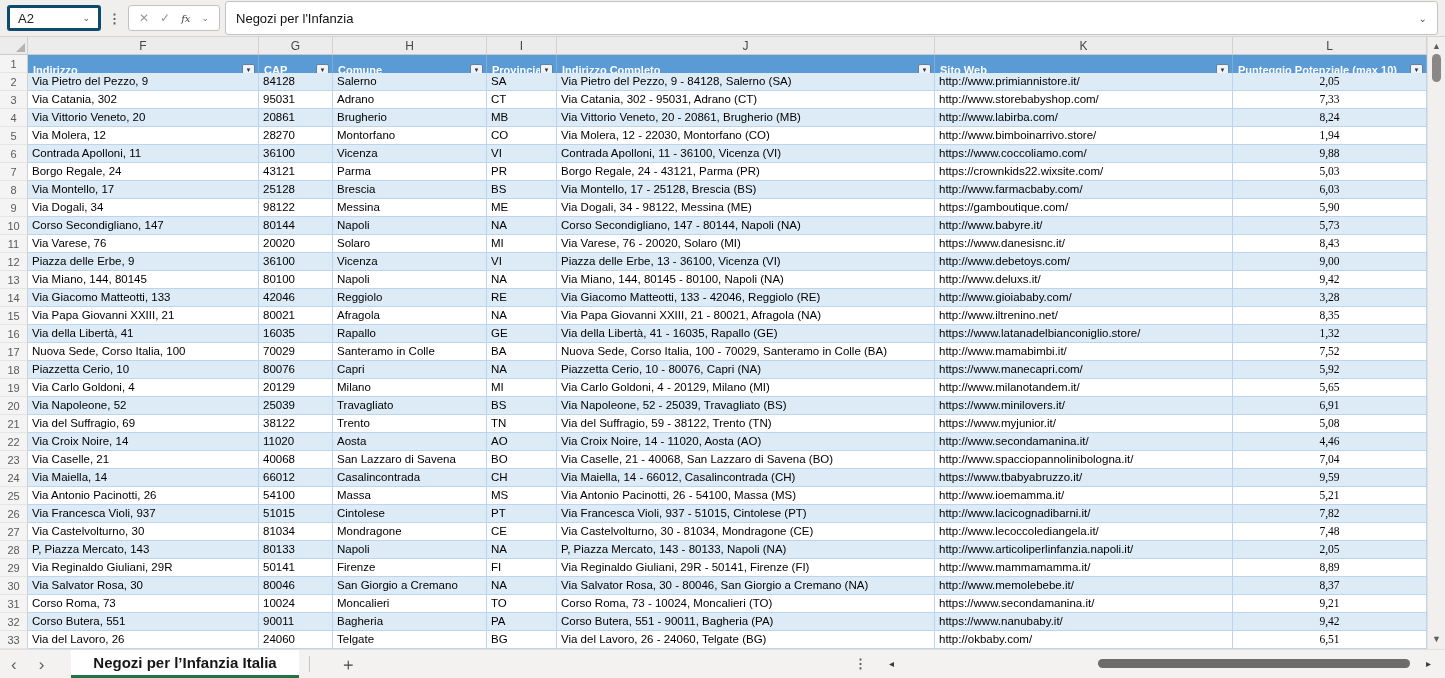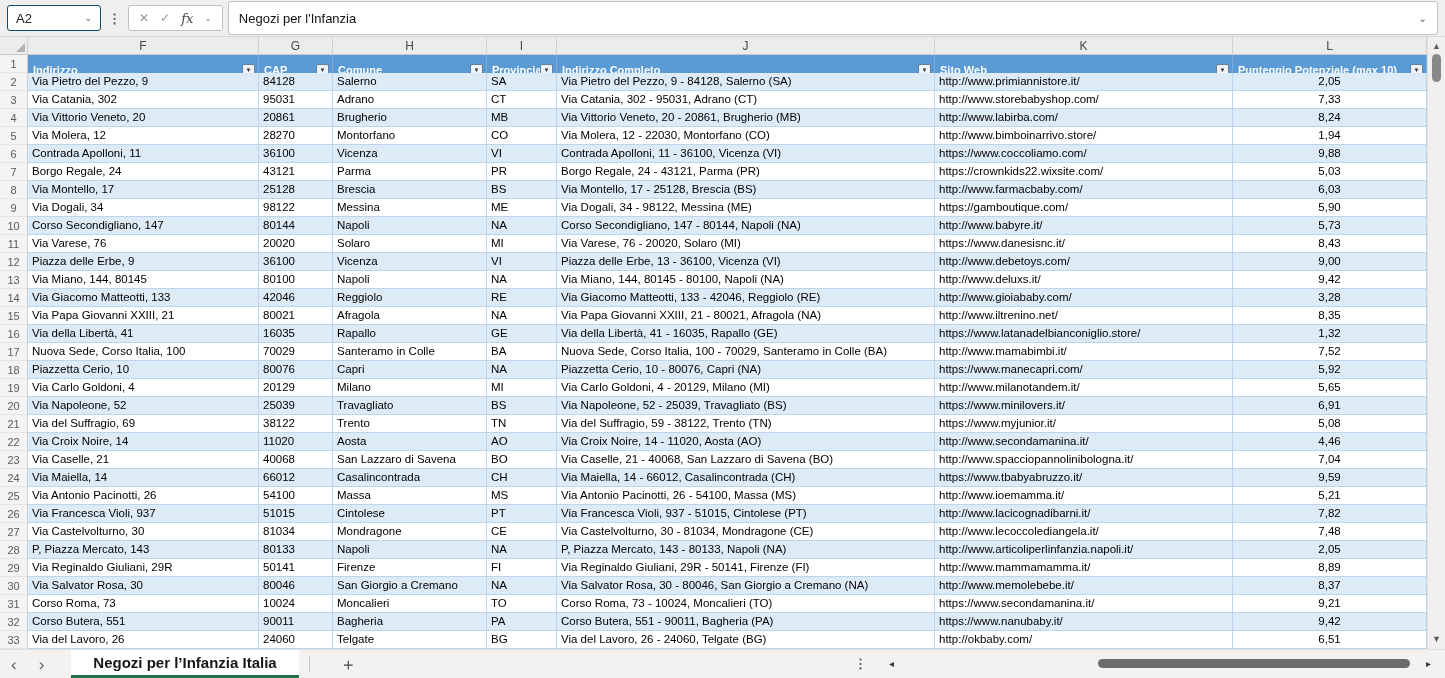--- a/index.html
+++ b/index.html
@@ -11,32 +11,32 @@
   }
   .app { position:relative; width:1445px; height:678px; }
 
   
   .formula-bar {
     position:absolute; top:0; left:0; width:1445px; height:37px;
     background:#f0efed; border-bottom:1px solid #d6d4d2;
     display:flex; align-items:center; padding:0 7px; gap:5px;
   }
   .name-box {
-    width:94px; height:26px; background:#fff; border:1px solid #0c4a6e;
+    width:94px; height:26px; background:#fff; border:3px solid #0c4a6e;
     border-radius:3px; display:flex; align-items:center; padding:0 8px;
     font-size:13px; color:#222;
   }
   .name-box .chev { margin-left:auto; color:#555; font-size:9px; }
   .vdots { color:#605e5c; font-size:13px; padding:0 2px; font-weight:bold; letter-spacing:0; }
   .fx-group {
     height:26px; background:#fff; border:1px solid #c4c2c0; border-radius:3px;
     display:flex; align-items:center; gap:11px; padding:0 10px; color:#9a9894;
   }
   .fx-group .glyph { font-size:12px; }
-  .fx-group .fx { font-family:"DejaVu Serif", serif; font-style:italic; color:#444; font-size:13px; }
+  .fx-group .fx { font-family:"DejaVu Serif", serif; font-style:italic; color:#444; font-size:10px; }
   .fx-group .chev { font-size:9px; color:#777; }
   .formula-input {
     flex:1; height:26px; background:#fff; border:1px solid #c4c2c0; border-radius:3px;
     display:flex; align-items:center; padding:16px 10px; font-size:13px; color:#111;
   }
   .formula-input .chev { margin-left:auto; color:#555; font-size:10px; }
 
   
   .grid {
     position:absolute; top:37px; left:0;
@@ -71,21 +71,21 @@
     background:#eef3f9; border:1px solid #64809c;
     display:flex; align-items:center; justify-content:center; flex:none;
   }
   .filter-btn .farrow { font-size:6px; color:#333; line-height:1; }
   .cell {
     background:#fff; color:#000; font-size:11.5px; line-height:17px;
     padding:0 4px; white-space:nowrap; overflow:hidden;
     border-right:1px solid #bcd4ec; border-bottom:1px solid #bcd4ec;
   }
   .cell.banded { background:#DDEBF7; }
-  .cell.center { text-align:center; }
+  .cell.center { text-align:center;font-family:Liberation Serif, serif; }
 
   
   .vscroll {
     position:absolute; top:37px; right:0; width:18px; height:612px;
     background:#f1f0ef; border-left:1px solid #e3e1df;
     display:flex; flex-direction:column; align-items:center;
   }
   .vscroll .arrow { color:#5f5d5b; font-size:9px; line-height:1; padding:5px 0 3px; }
   .vscroll .arrow.down { margin-top:auto; padding:3px 0 5px; }
   .vthumb { width:9px; height:28px; background:#8a8886; border-radius:5px; }

